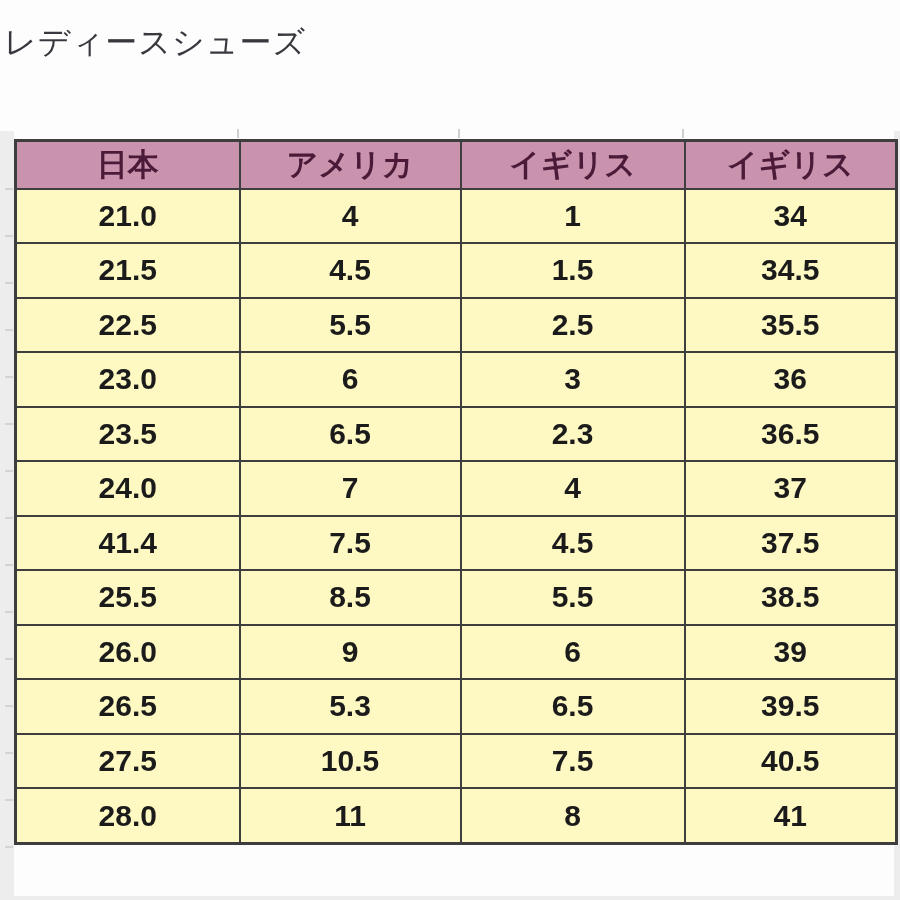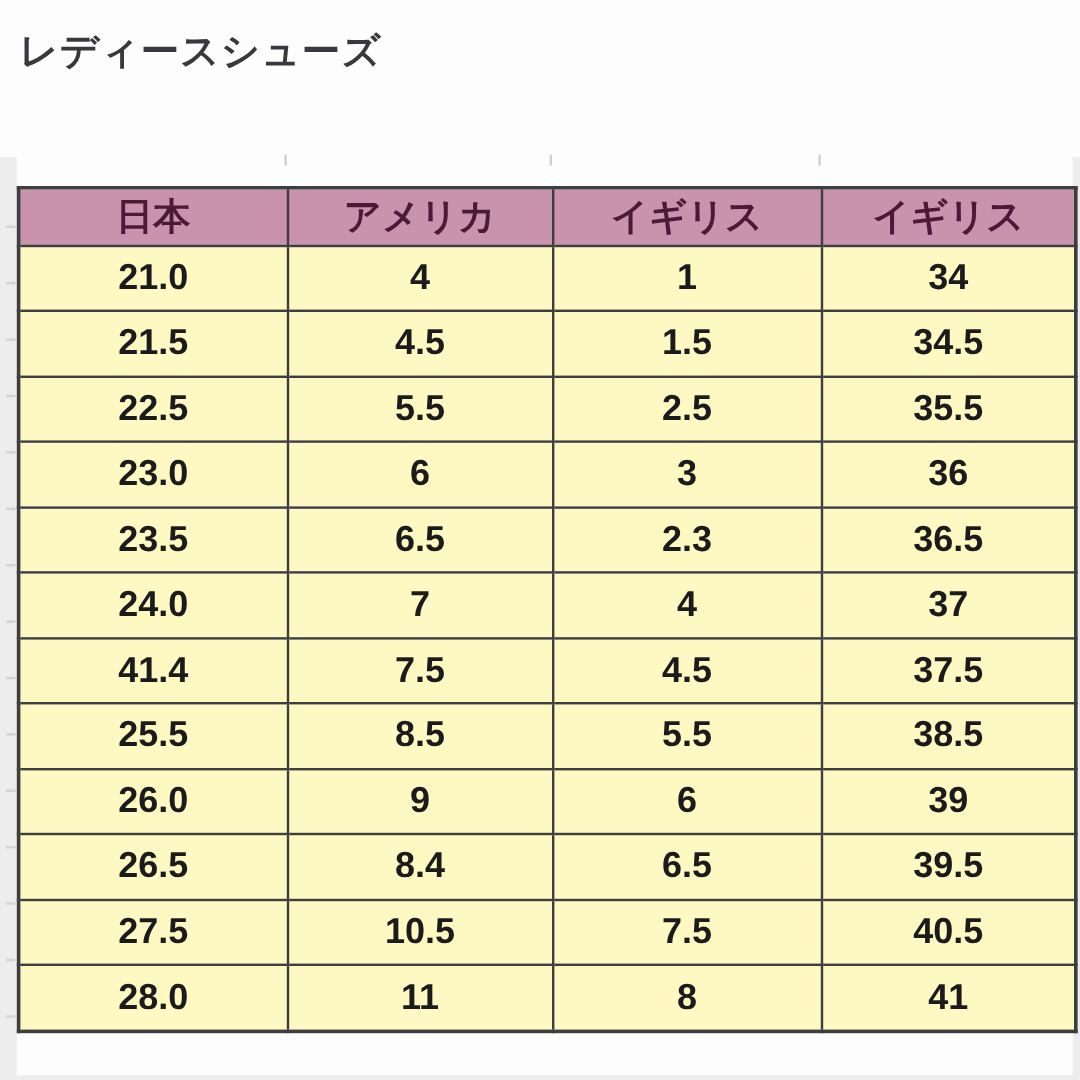--- a/index.html
+++ b/index.html
@@ -12,32 +12,32 @@
   html,body{margin:0;padding:0;}
   body{
     width:900px;height:900px;
     background:#fdfdfd;
     font-family:"Liberation Sans","DejaVu Sans",sans-serif;
     position:relative;
     overflow:hidden;
   }
   .page-title{
     position:absolute;
-    left:16px;top:25px;
+    left:4px;top:25px;
     margin:0;
     font-size:32px;
-    font-weight:700;
+    font-weight:400;
     letter-spacing:1px;
     color:#38383f;
     line-height:1.1;
     white-space:nowrap;
   }
   .table-wrap{
     position:absolute;
-    left:14px;top:155px;
+    left:14px;top:139px;
     width:884px;height:706px;
   }
   table{
     width:100%;height:100%;
     border-collapse:collapse;
     table-layout:fixed;
     border:3px solid var(--border);
   }
   th,td{
     border:2px solid var(--border);
@@ -165,21 +165,21 @@
           <td>38.5</td>
         </tr>
         <tr>
           <td>26.0</td>
           <td>9</td>
           <td>6</td>
           <td>39</td>
         </tr>
         <tr>
           <td>26.5</td>
-          <td>8.4</td>
+          <td>5.3</td>
           <td>6.5</td>
           <td>39.5</td>
         </tr>
         <tr>
           <td>27.5</td>
           <td>10.5</td>
           <td>7.5</td>
           <td>40.5</td>
         </tr>
         <tr>

